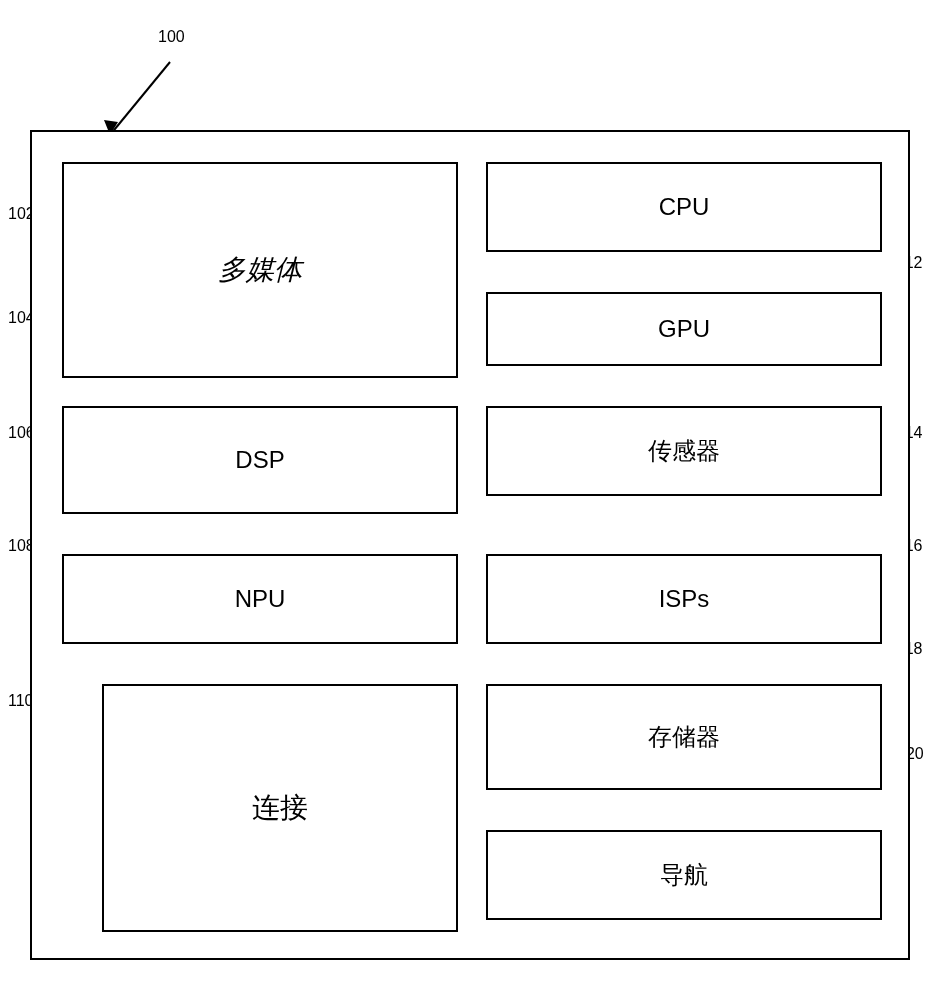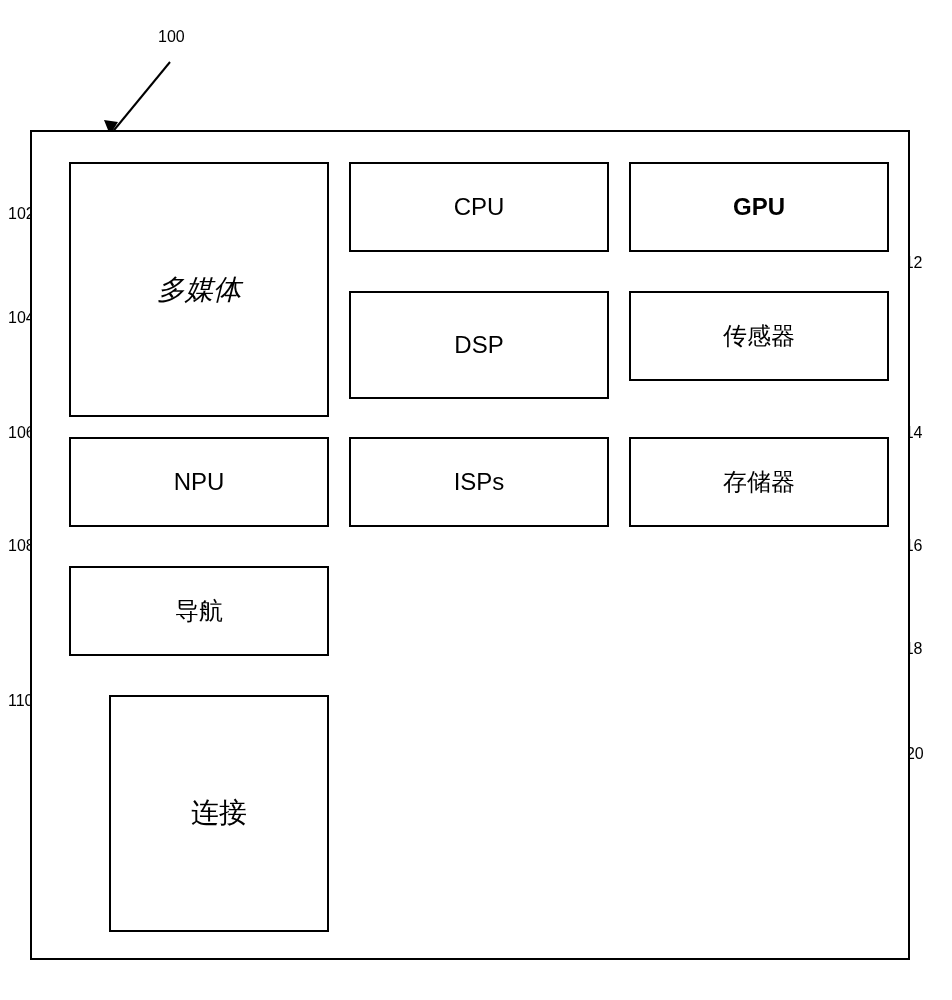--- a/index.html
+++ b/index.html
@@ -34,27 +34,27 @@
       width: 880px;
       height: 830px;
       border: 2px solid #000;
       background: #fff;
     }
 
     
     .inner-grid {
       position: absolute;
       top: 30px;
-      left: 37px;
+      left: 30px;
       width: 820px;
       height: 770px;
       display: grid;
-      grid-template-columns: 1fr 1fr 1fr;
+      grid-template-columns: 1fr 1fr;
       grid-template-rows: auto auto auto auto auto;
-      gap: 20px;
+      gap: 28px;
     }
 
     
     .component-box {
       border: 2px solid #000;
       display: flex;
       align-items: center;
       justify-content: center;
       font-size: 24px;
       font-weight: normal;
@@ -63,22 +63,21 @@
       position: relative;
     }
 
     
     .box-cpu {
       height: 90px;
     }
 
     
     .box-gpu {
-      height: 90px;
-      font-weight: bold;
+      height: 74px;
     }
 
     
     .box-multimedia {
       grid-row: 1 / 3;
       font-size: 28px;
     }
 
     
     .box-dsp {
@@ -103,21 +102,21 @@
     
     .box-connect {
       grid-row: 5 / 7;
       min-height: 180px;
       font-size: 28px;
       margin-left: 40px;
     }
 
     
     .box-storage {
-      height: 90px;
+      height: 106px;
     }
 
     
     .box-navigation {
       height: 90px;
     }
 
     
     .ref-label {
       position: absolute;

